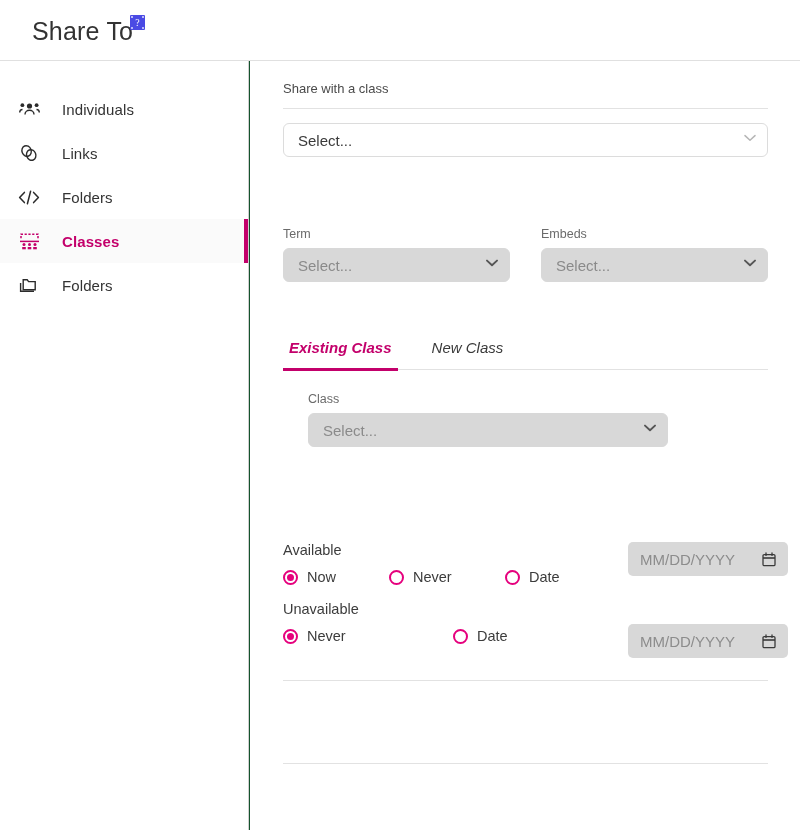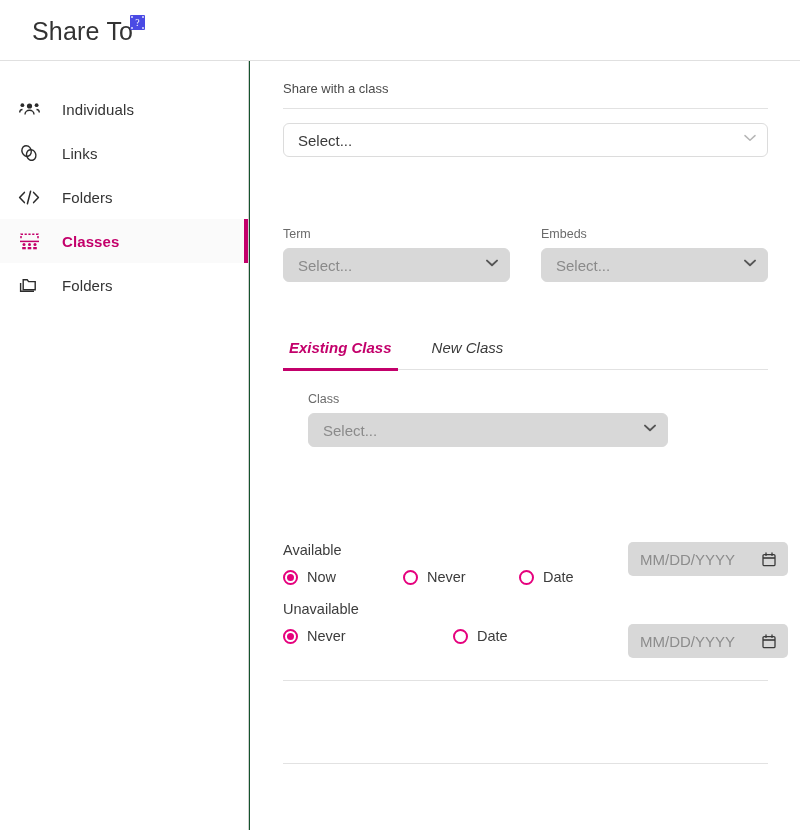--- a/index.html
+++ b/index.html
@@ -303,21 +303,21 @@
           <svg width="12" height="8" viewBox="0 0 12 8" fill="none" stroke="#555" stroke-width="1.9" stroke-linecap="round" stroke-linejoin="round">
               <path d="M1 1.6 6 6.2l5-4.6"></path>
             </svg>
         </span>
       </div>
     </div>
 
     <div class="avail-block" style="top:481px;">
       <div class="avail-title">Available</div>
       <div class="radio-row">
-        <label class="radio checked" style="width:120px;">
+        <label class="radio checked" style="width:106px;">
           <span class="dot"></span>
           <span>Now</span>
         </label>
         <label class="radio" style="width:116px;">
           <span class="dot"></span>
           <span>Never</span>
         </label>
         <label class="radio">
           <span class="dot"></span>
           <span>Date</span>

